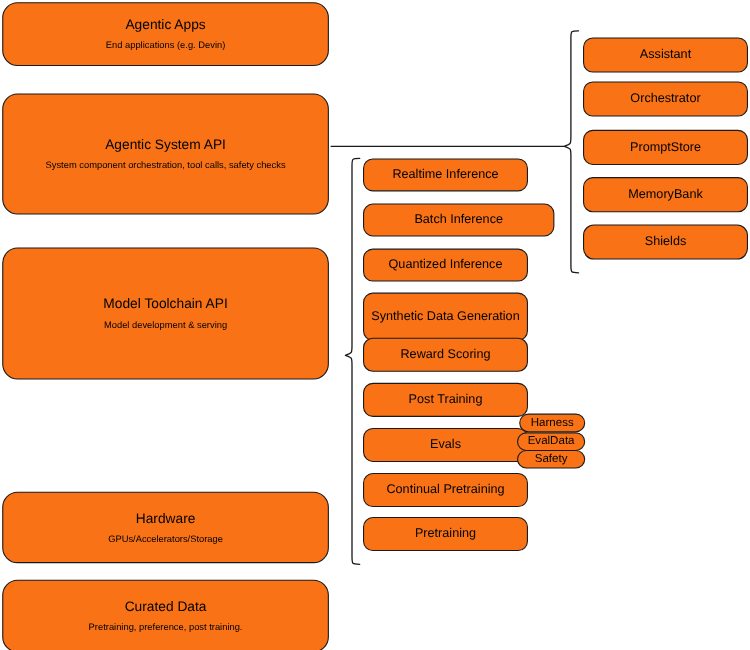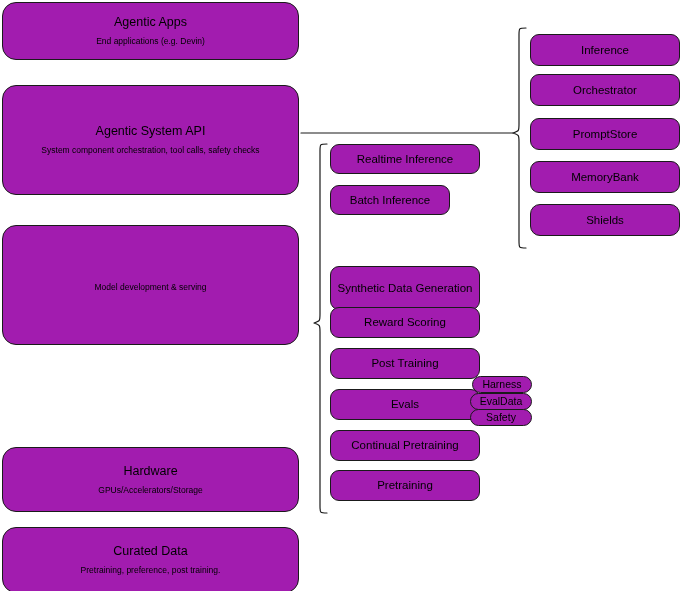--- a/index.html
+++ b/index.html
@@ -19,21 +19,21 @@
     position: absolute;
     left: 0;
     top: 0;
     width: 682px;
     height: 591px;
   }
   .node {
     position: absolute;
     box-sizing: border-box;
     border: 1px solid #1a1a1a;
-    background: #a21caf;
+    background: #f97316;
     display: flex;
     flex-direction: column;
     align-items: center;
     justify-content: center;
     text-align: center;
     line-height: 1.25;
   }
   
   .stack-node {
     border-radius: 14px;
@@ -106,39 +106,43 @@
     <div class="title">Agentic Apps</div>
     <div class="subtitle">End applications (e.g. Devin)</div>
   </div>
 
   <div class="node stack-node" style="left:2px; top:85px; width:297px; height:110px;text-align:center;">
     <div class="title">Agentic System API</div>
     <div class="subtitle">System component orchestration, tool calls, safety checks</div>
   </div>
 
   <div class="node stack-node" style="left:2px; top:225px; width:297px; height:120px;">
+    <div class="title">Model Toolchain API</div>
     <div class="subtitle">Model development &amp; serving</div>
   </div>
 
 
   <div class="node stack-node" style="left:2px; top:447px; width:297px; height:65px;">
     <div class="title">Hardware</div>
     <div class="subtitle">GPUs/Accelerators/Storage</div>
   </div>
 
   <div class="node stack-node" style="left:2px; top:527px; width:297px; height:66px;">
     <div class="title">Curated Data</div>
     <div class="subtitle">Pretraining, preference, post training.</div>
   </div>
 
   <div class="node cap-node" style="left:330px; top:144px; width:150px; height:30px;">
     <span>Realtime Inference</span>
   </div>
-  <div class="node cap-node" style="left:330px; top:185px; width:120px; height:30px;">
+  <div class="node cap-node" style="left:330px; top:185px; width:174px; height:30px;">
     <span>Batch Inference</span>
+  </div>
+  <div class="node cap-node" style="left:330px; top:226px; width:150px; height:30px;">
+    <span>Quantized Inference</span>
   </div>
   <div class="node cap-node" style="left:330px; top:266px; width:150px; height:44px;">
     <span>Synthetic Data Generation</span>
   </div>
   <div class="node cap-node" style="left:330px; top:307px; width:150px; height:31px;">
     <span>Reward Scoring</span>
   </div>
   <div class="node cap-node" style="left:330px; top:348px; width:150px; height:31px;">
     <span>Post Training</span>
   </div>
@@ -156,21 +160,21 @@
     <span>Harness</span>
   </div>
   <div class="node tag-node" style="left:470px; top:393px; width:62px; height:17px;">
     <span>EvalData</span>
   </div>
   <div class="node tag-node" style="left:470px; top:409px; width:62px; height:17px;">
     <span>Safety</span>
   </div>
 
   <div class="node cap-node" style="left:530px; top:34px; width:150px; height:32px;">
-    <span>Inference</span>
+    <span>Assistant</span>
   </div>
   <div class="node cap-node" style="left:530px; top:74px; width:150px; height:32px;">
     <span>Orchestrator</span>
   </div>
   <div class="node cap-node" style="left:530px; top:118px; width:150px; height:32px;">
     <span>PromptStore</span>
   </div>
   <div class="node cap-node" style="left:530px; top:161px; width:150px; height:32px;">
     <span>MemoryBank</span>
   </div>

